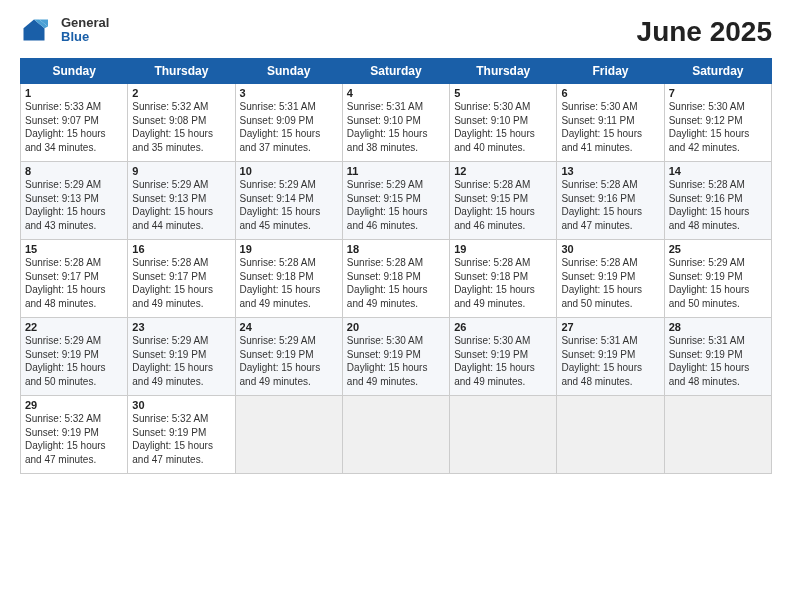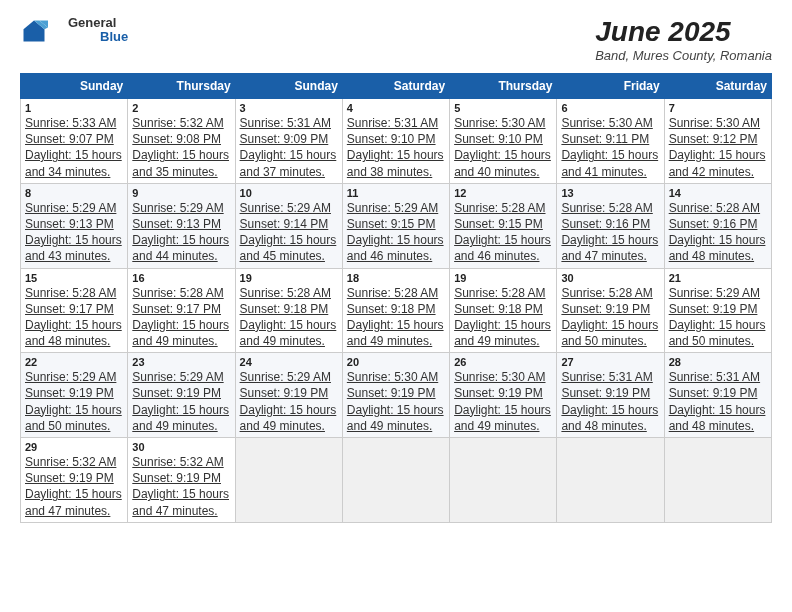--- a/index.html
+++ b/index.html
@@ -17,46 +17,44 @@
       background: #fff;
     }
     .header {
       display: flex;
       justify-content: space-between;
       align-items: flex-start;
       margin-bottom: 10px;
     }
     .logo {
       display: flex;
-      align-items: flex-end;
-      gap: 20px;
+      align-items: center;
+      gap: 13px;
     }
     .logo-text {
       display: flex;
       flex-direction: column;
       line-height: 1.1;
     }
     .logo-general {
       font-size: 13px;
       font-weight: bold;
       color: #333;
     }
     .logo-blue {
       font-size: 13px;
       font-weight: bold;
       color: #1a5fa8;
-      margin-left: 32px;
     }
     .logo-icon {
       width: 28px;
       height: 28px;
     }
     .title-block {
-      text-align: left;
-      font-style: italic;
+      text-align: right;
     }
     .calendar-title {
       font-size: 28px;
       font-weight: bold;
       color: #222;
     }
     .calendar-subtitle {
       font-size: 13px;
       color: #444;
     }
@@ -64,21 +62,21 @@
       width: 100%;
       border-collapse: collapse;
       table-layout: fixed;
     }
     thead tr th {
       background: #1a5fa8;
       color: #fff;
       font-size: 12px;
       font-weight: bold;
       padding: 5px 4px;
-      text-align: right;
+      text-align: center;
       border: 1px solid #1a5fa8;
     }
     tbody tr td {
       border: 1px solid #ccc;
       vertical-align: top;
       padding: 3px 4px;
       font-size: 9.5px;
       color: #333;
       height: 78px;
       background: #fff;
@@ -90,45 +88,43 @@
       background: #f0f0f0;
     }
     .day-num {
       font-size: 11px;
       font-weight: bold;
       color: #222;
       display: block;
       margin-bottom: 1px;
     }
     .day-info {
-      font-size: 12px;
+      font-size: 10px;
       color: #333;
       line-height: 1.35;
-      text-decoration: underline;
     }
   </style>
 </head>
 <body>
 
 <div class="page">
   <div class="header">
     <div class="logo">
       <svg class="logo-icon" viewBox="0 0 32 32">
         <polygon points="16,4 28,14 28,28 4,28 4,14" fill="#1a5fa8"></polygon>
         <polygon points="22,4 32,12 32,4" fill="#4a9fd4"></polygon>
         <polygon points="16,4 22,4 32,12 28,14" fill="#4a9fd4"></polygon>
       </svg>
       <div class="logo-text">
         <span class="logo-general">General</span>
         <span class="logo-blue">Blue</span>
       </div>
     </div>
     <div class="title-block">
       <div class="calendar-title">June 2025</div>
-      <div class="calendar-subtitle">Band, Mures County, Romania</div>
     </div>
   </div>
 
   <table>
     <thead>
       <tr>
 
       <th>Sunday</th>
           <th>Thursday</th>
           <th>Sunday</th>
@@ -218,21 +214,21 @@
           </td>
           <td>
             <span class="day-num">19</span>
             <div class="day-info">Sunrise: 5:28 AM<br>Sunset: 9:18 PM<br>Daylight: 15 hours and 49 minutes.</div>
           </td>
           <td>
             <span class="day-num">30</span>
             <div class="day-info">Sunrise: 5:28 AM<br>Sunset: 9:19 PM<br>Daylight: 15 hours and 50 minutes.</div>
           </td>
           <td>
-            <span class="day-num">21</span>
+            <span class="day-num">25</span>
             <div class="day-info">Sunrise: 5:29 AM<br>Sunset: 9:19 PM<br>Daylight: 15 hours and 50 minutes.</div>
           </td>
         </tr>
         <tr>
           <td>
             <span class="day-num">22</span>
             <div class="day-info">Sunrise: 5:29 AM<br>Sunset: 9:19 PM<br>Daylight: 15 hours and 50 minutes.</div>
           </td>
           <td>
             <span class="day-num">23</span>

